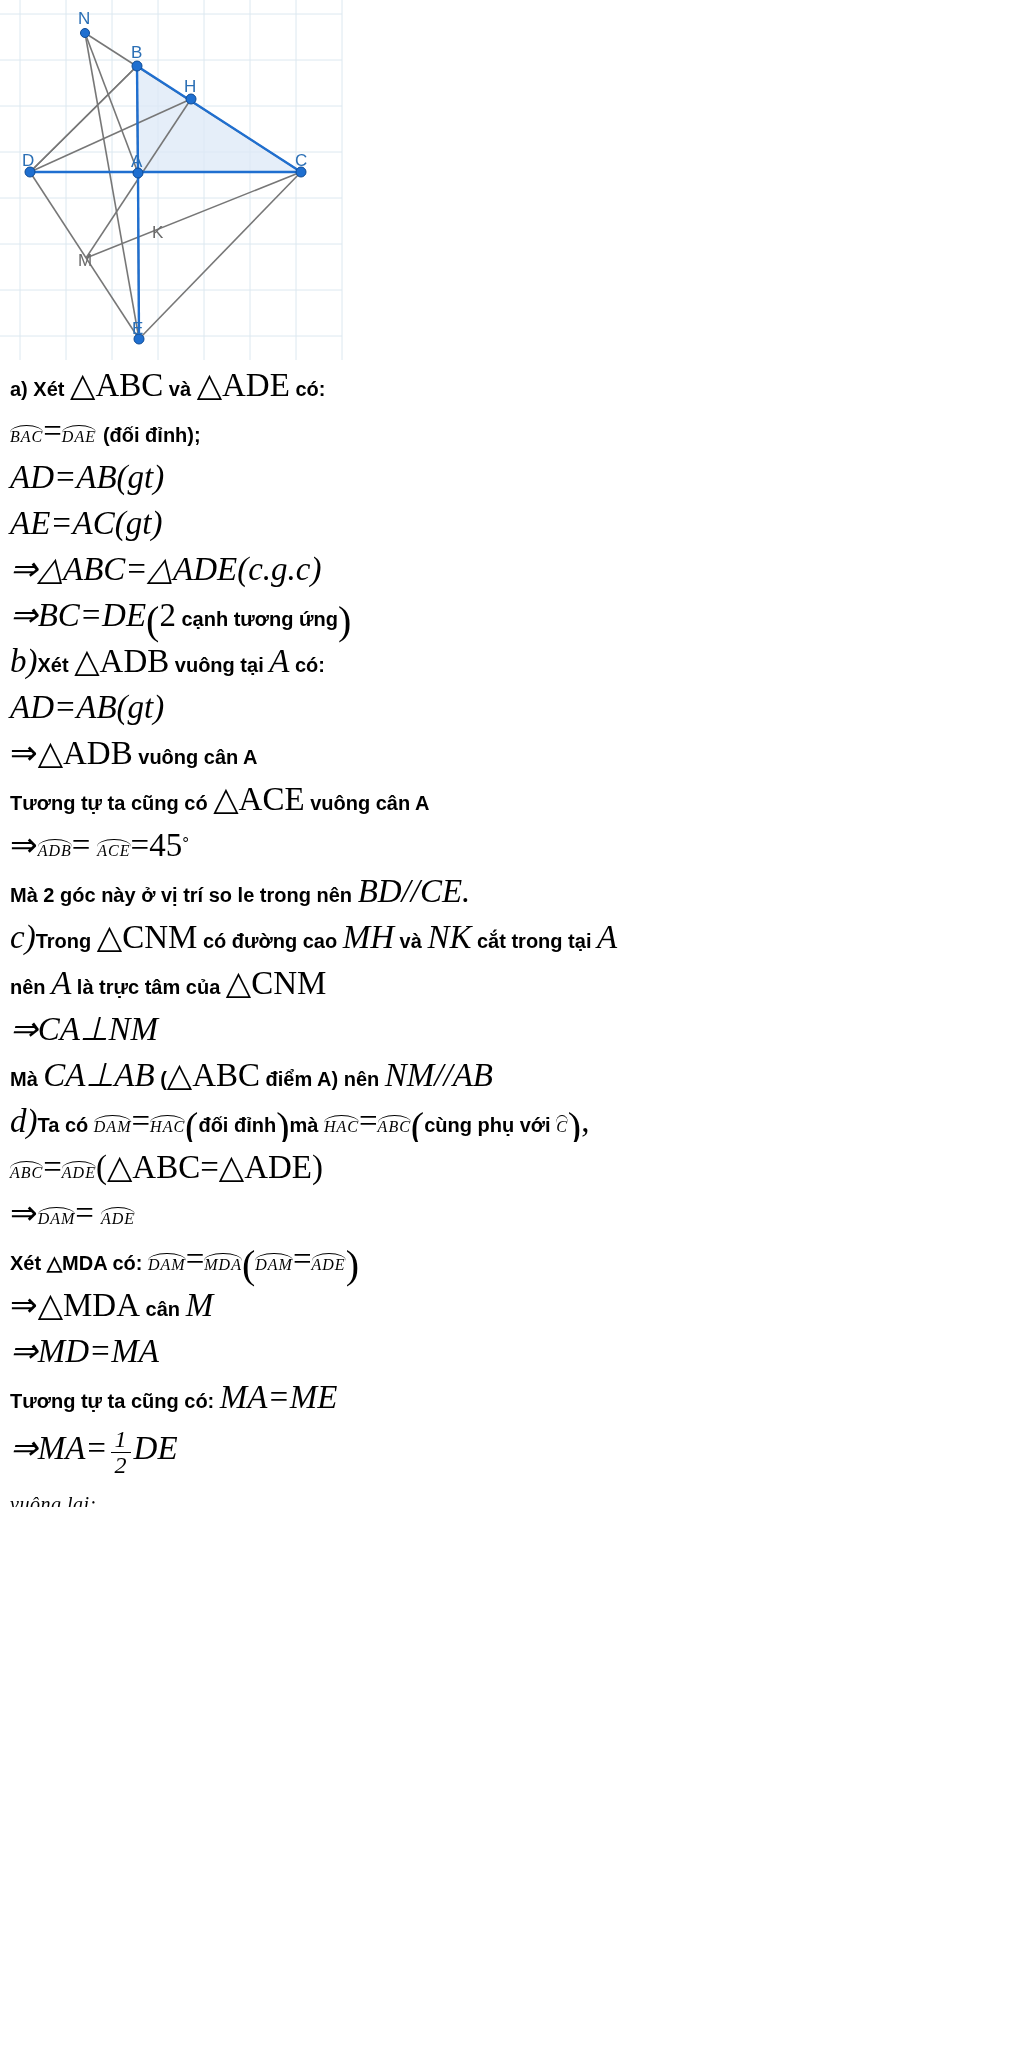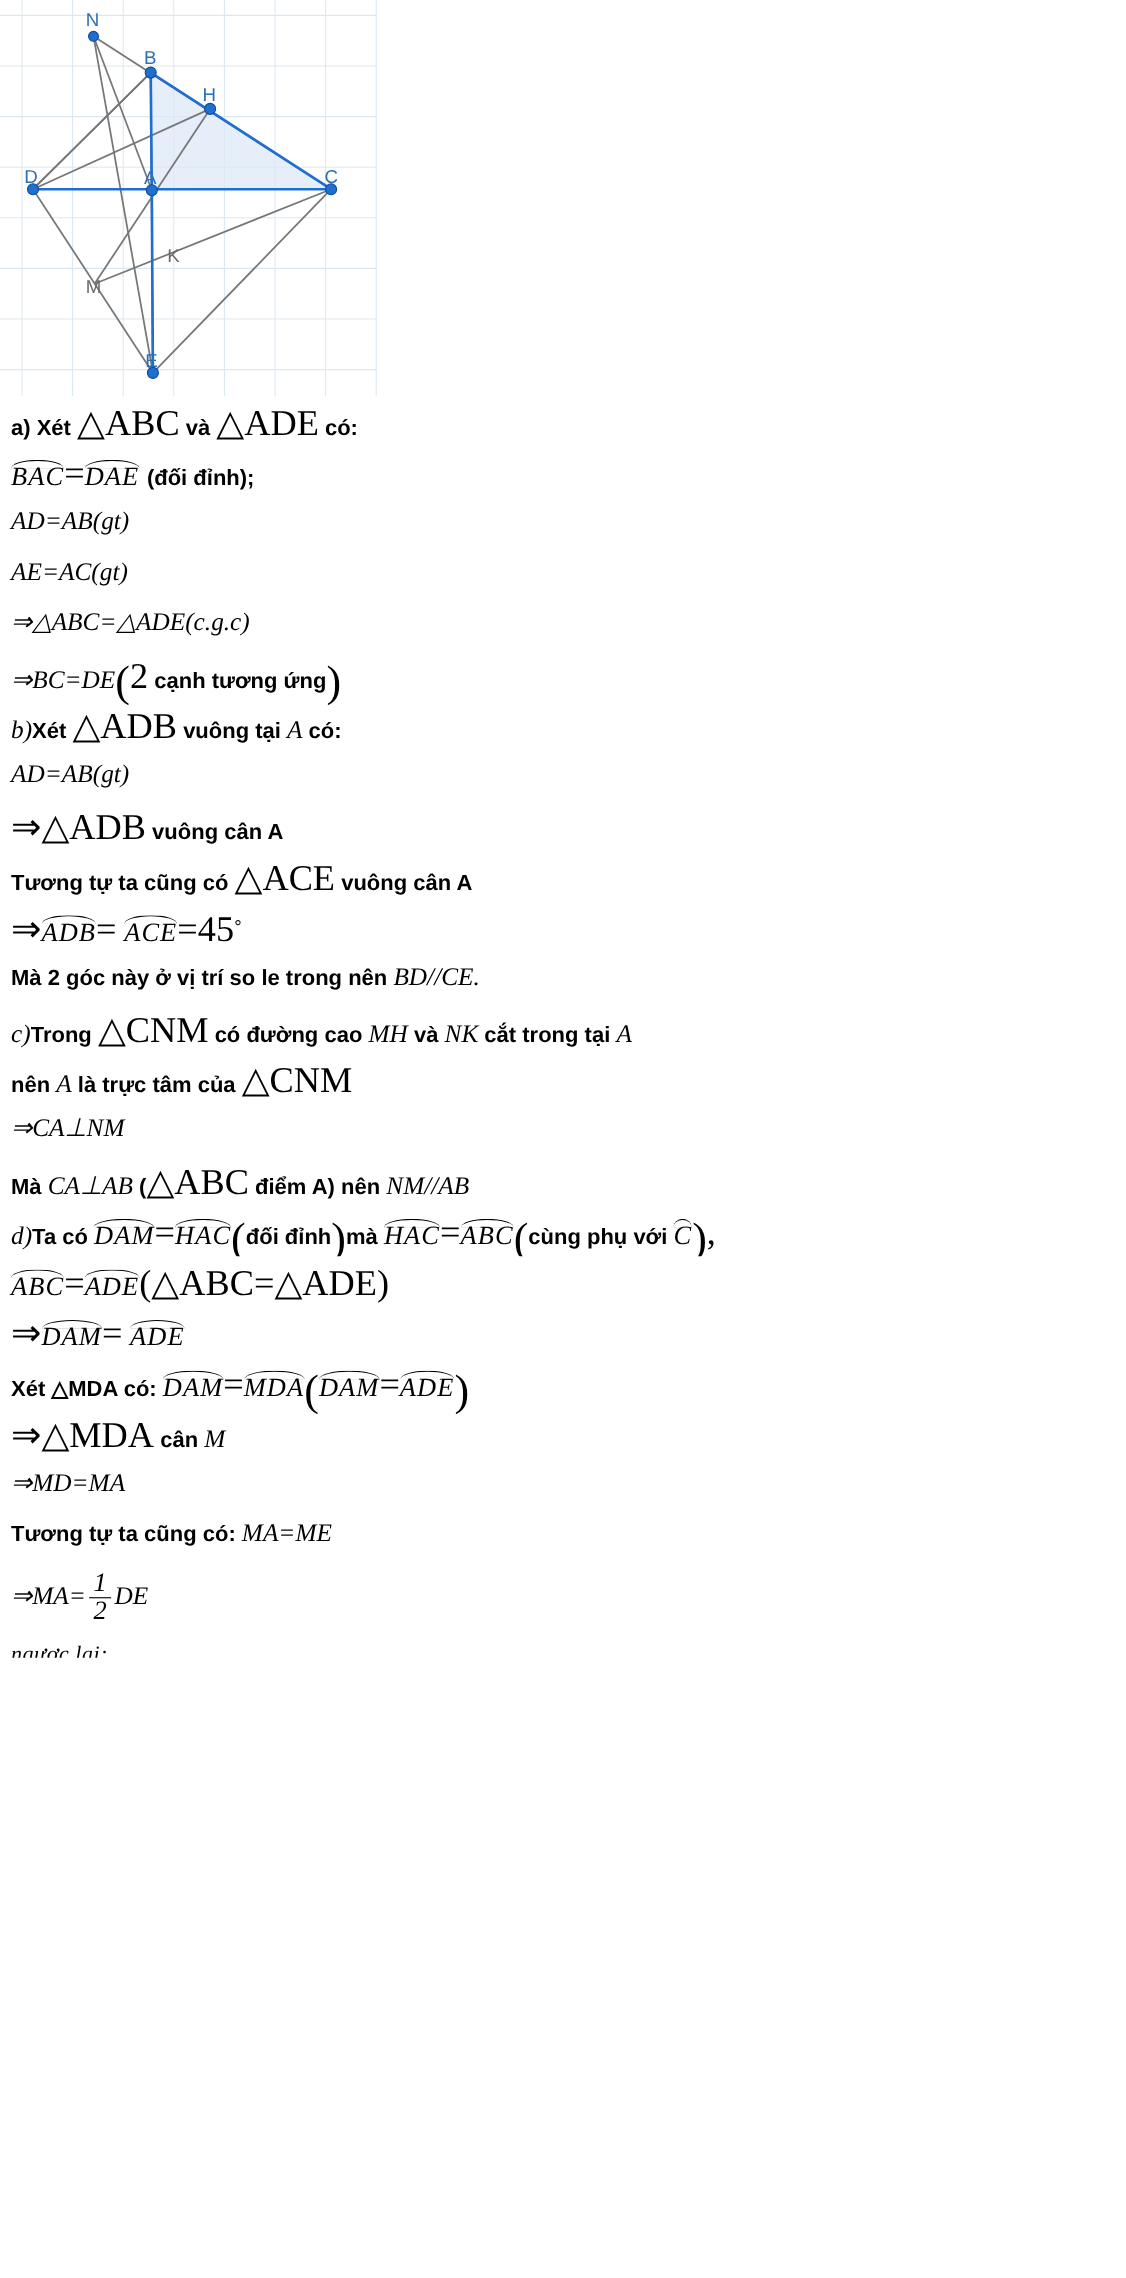--- a/index.html
+++ b/index.html
@@ -41,40 +41,40 @@
     display: block;
     margin: 0 0 6px 0;
     white-space: normal;
     min-height: 34px;
     padding: 3px 0;
   }
   
   .m {
     font-family: "Liberation Serif", serif;
     font-style: italic;
-    font-size: 23px;
+    font-size: 33px;
   }
   .mn {
     font-family: "Liberation Serif", serif;
     font-style: normal;
     font-size: 33px;
   }
   .sm {
     font-family: "Liberation Serif", serif;
     font-style: italic;
     font-size: 20px;
     letter-spacing: 0.5px;
   }
   
   .ang {
     position: relative;
     display: inline-block;
     font-family: "Liberation Serif", serif;
     font-style: italic;
-    font-size: 24px;
+    font-size: 16px;
     letter-spacing: 1px;
     padding-top: 4px;
   }
   .ang::before {
     content: "";
     position: absolute;
     left: 0;
     right: 0;
     top: 0px;
     height: 7px;
@@ -276,17 +276,17 @@
     <div class="line">
       <span class="txt">Tương tự ta cũng có: </span><span class="m">MA=ME</span>
     </div>
 
 
     <div class="line">
       <span class="m">⇒MA=</span><span class="frac"><span class="num">1</span><span class="den">2</span></span><span class="m">DE</span>
     </div>
 
     <div class="line cut" style="height:14px;min-height:0;overflow:hidden;">
-      <span class="sm">ngược lại:</span>
+      <span class="sm">vuông lại:</span>
     </div>
 
   </div>
 </div>
 
 </body></html>

